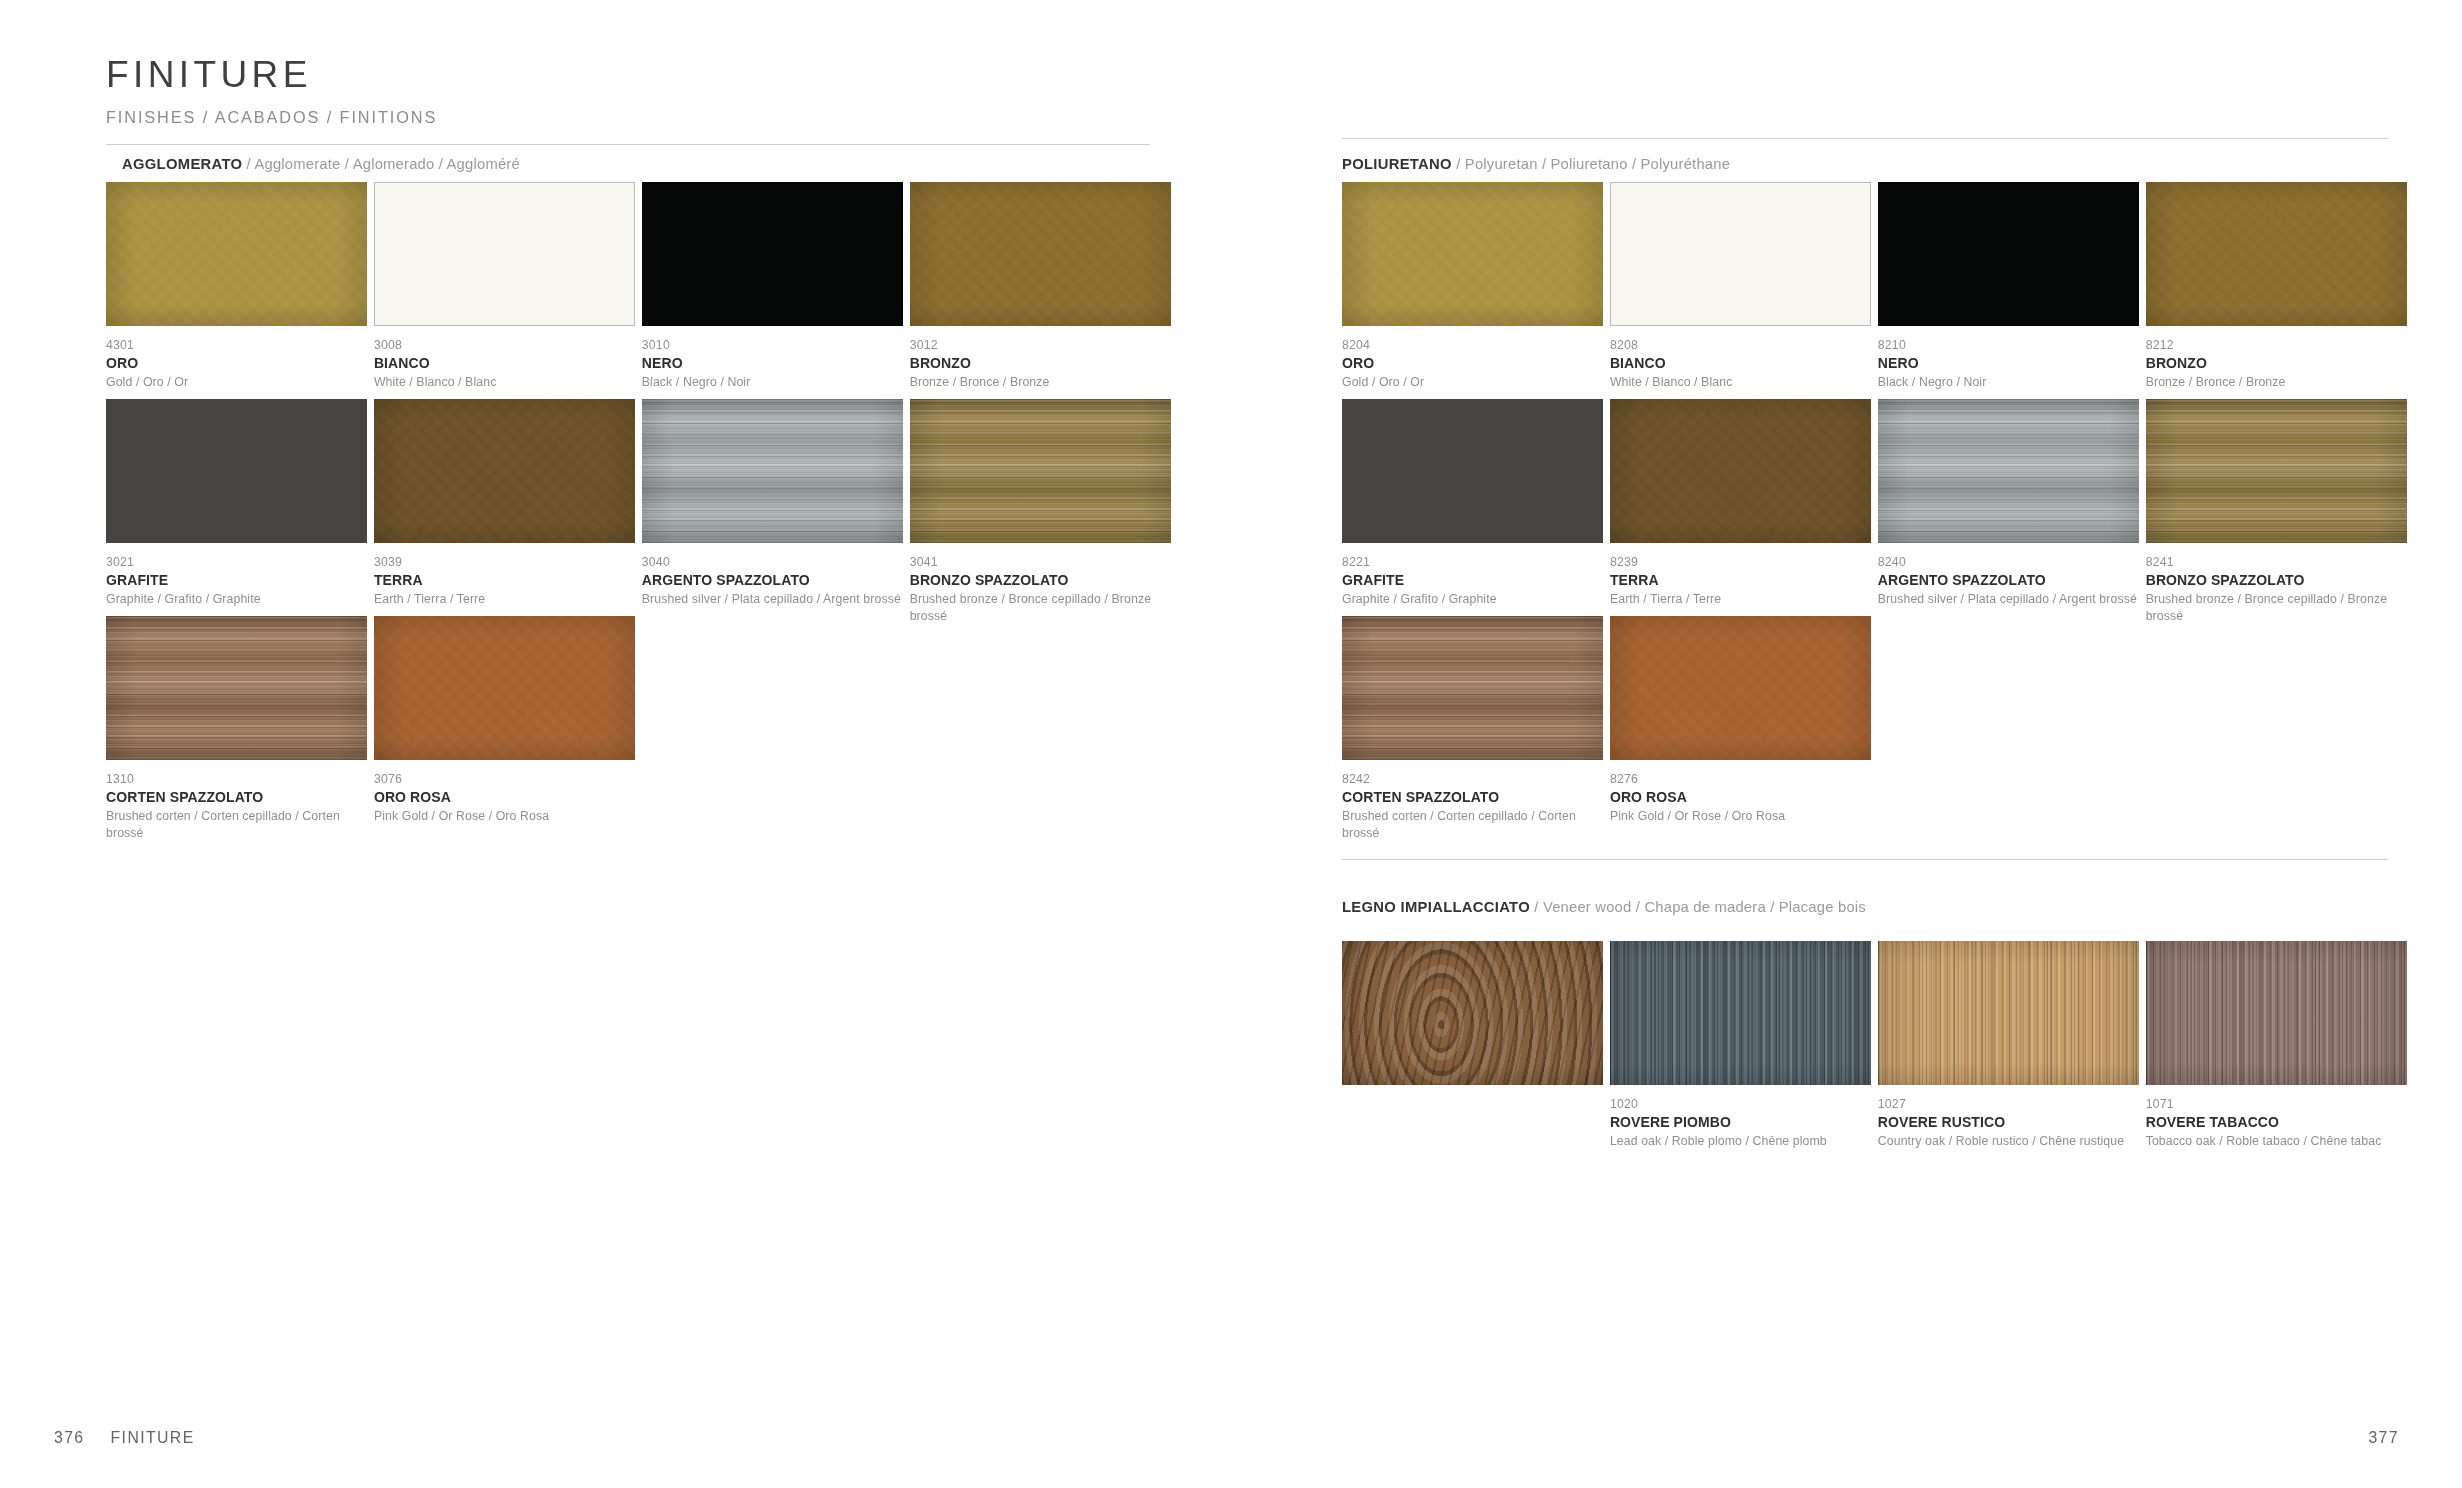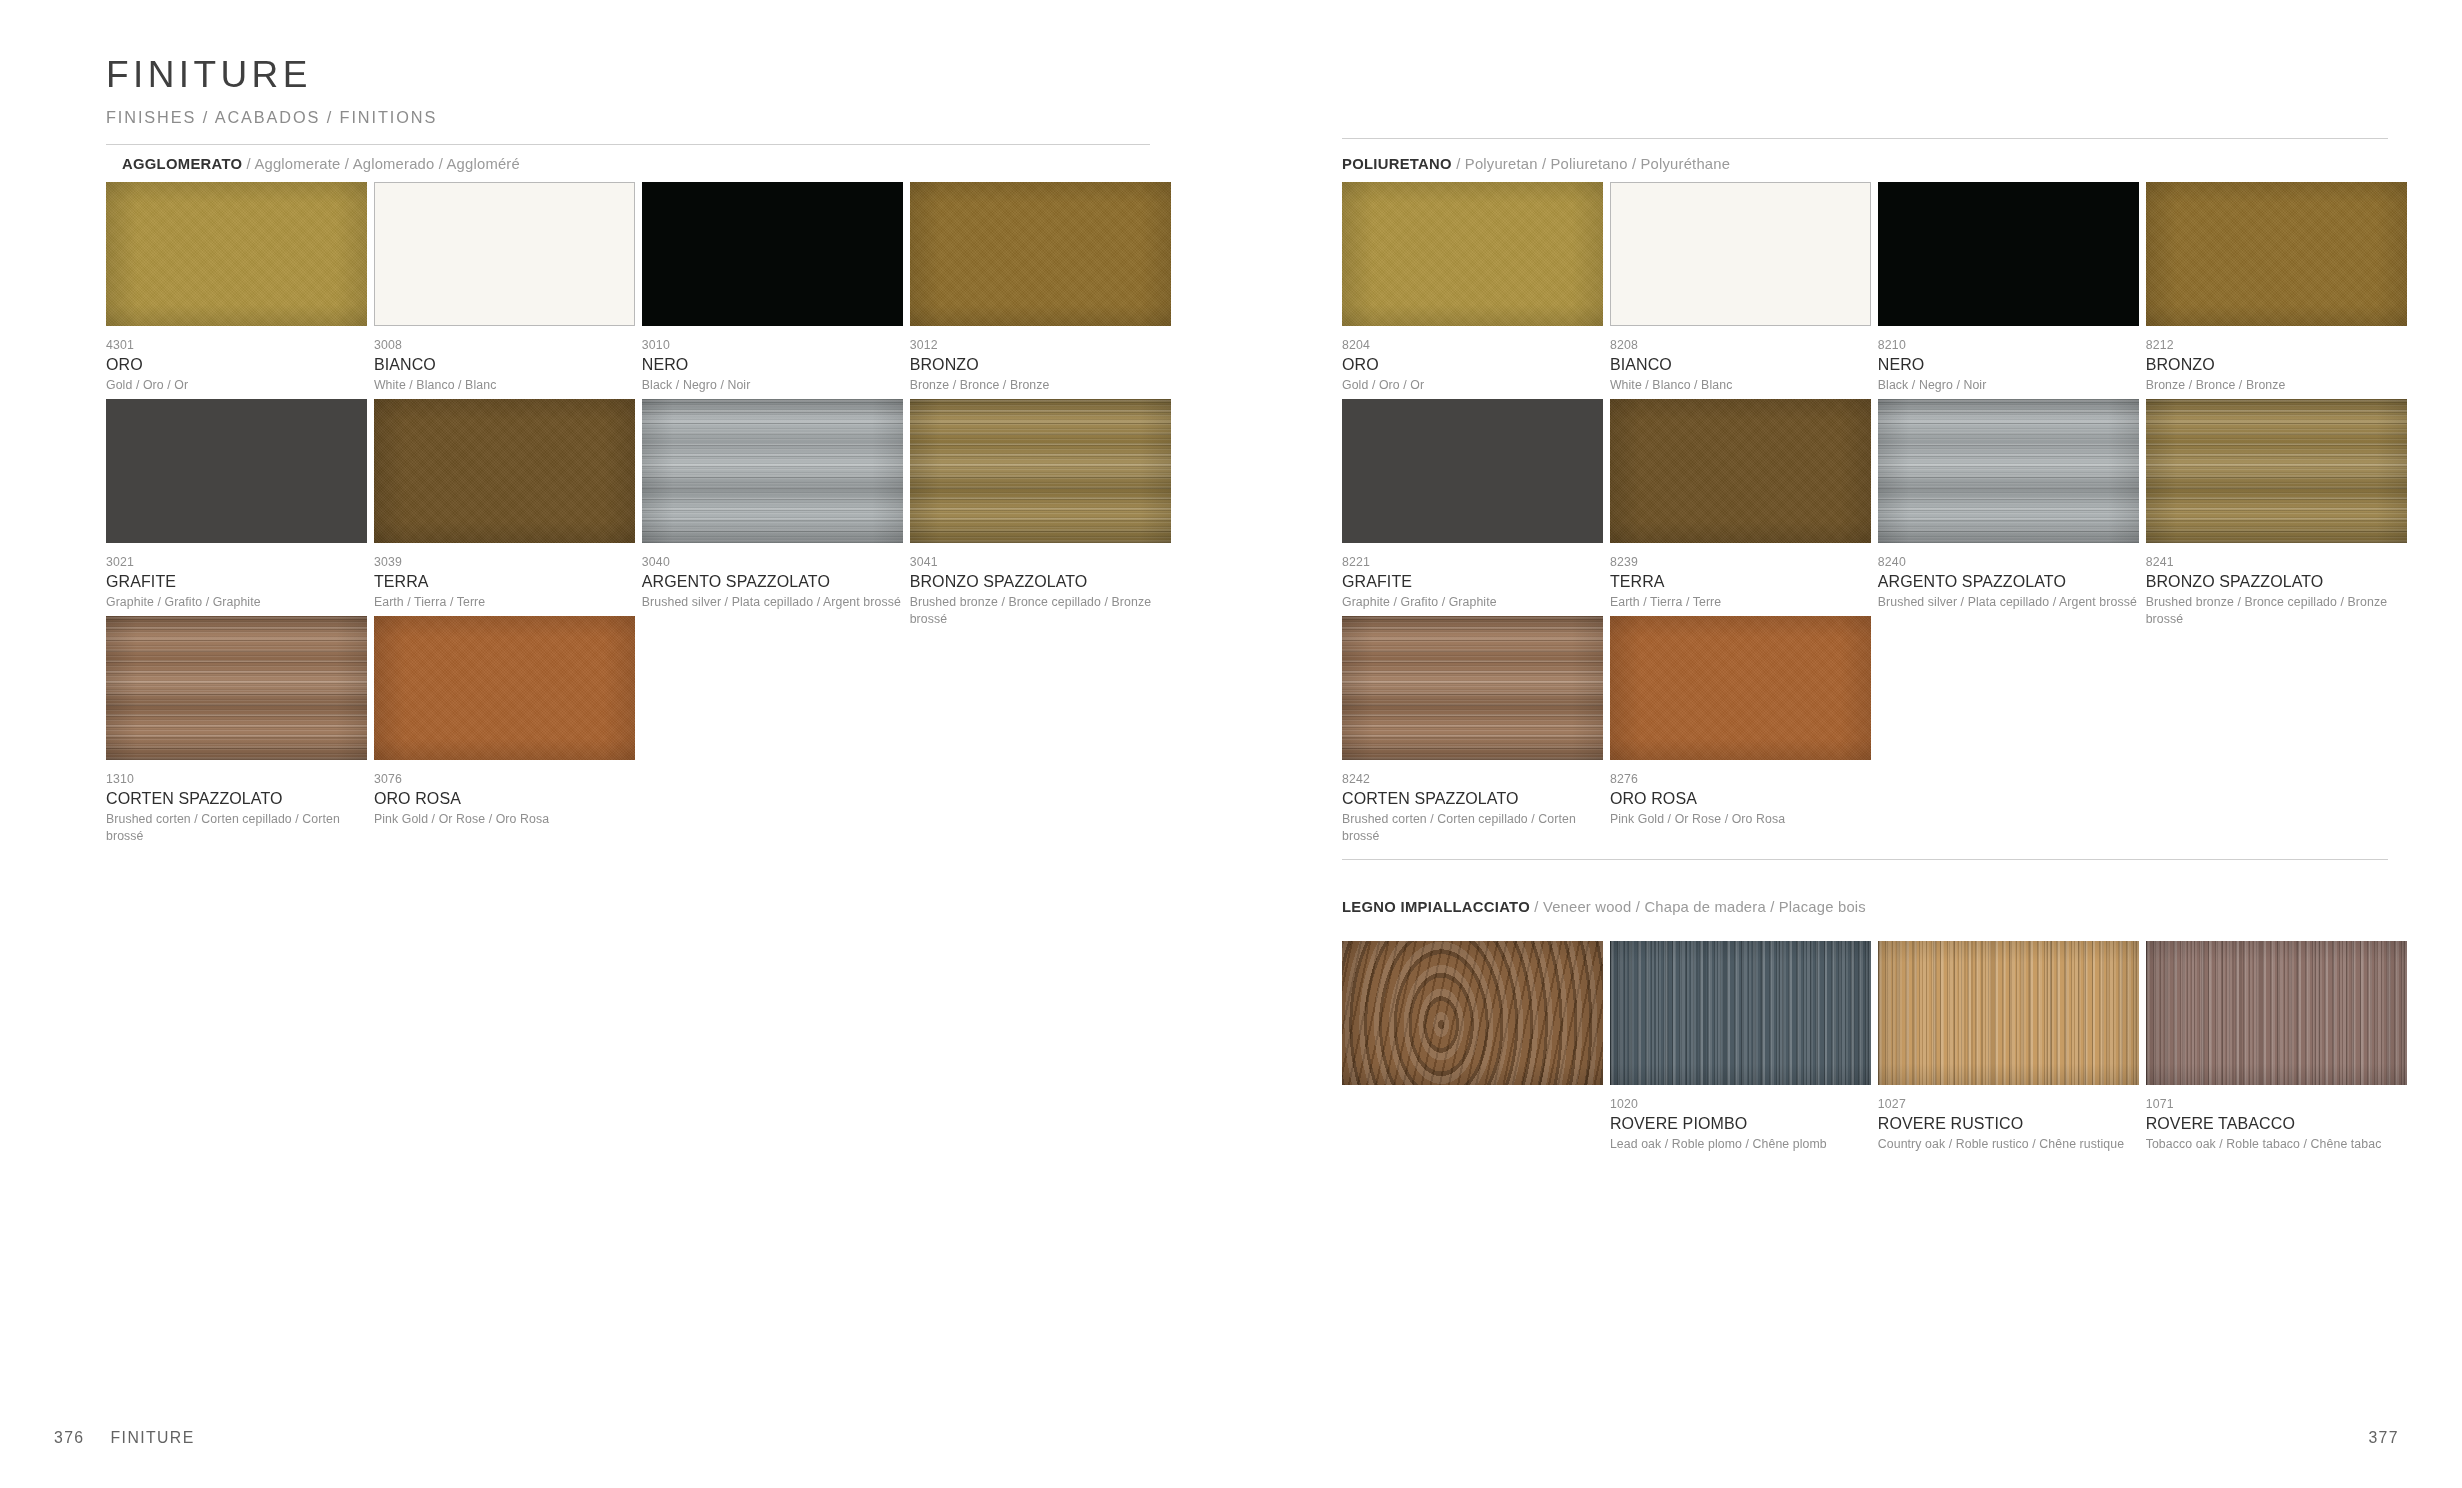--- a/index.html
+++ b/index.html
@@ -66,21 +66,21 @@
 
   .sw {
     width:261px; height:144px;
     position:relative;
     overflow:hidden;
   }
   .sw.bordered { outline:1px solid #b9b9b9; outline-offset:-1px; }
 
   .meta { margin-top:10.8px; }
   .code { font-size:12.3px; color:#8f8f8f; line-height:1.35; letter-spacing:0.2px; }
-  .name { font-size:16px; color:#2e2e2e; font-weight:400; line-height:1.45; letter-spacing:0.1px; }
+  .name { font-size:14px; color:#2e2e2e; font-weight:700; line-height:1.45; letter-spacing:0.1px; }
   .tr   { font-size:12.3px; color:#8f8f8f; line-height:1.42; letter-spacing:0.1px; }
 
   
   .foot {
     position:absolute; bottom:41px;
     font-size:15.8px; color:#636363; letter-spacing:1.4px;
   }
   .foot-l { left:54px; display:flex; gap:26px; }
   .foot-r { right:63px; }
 

